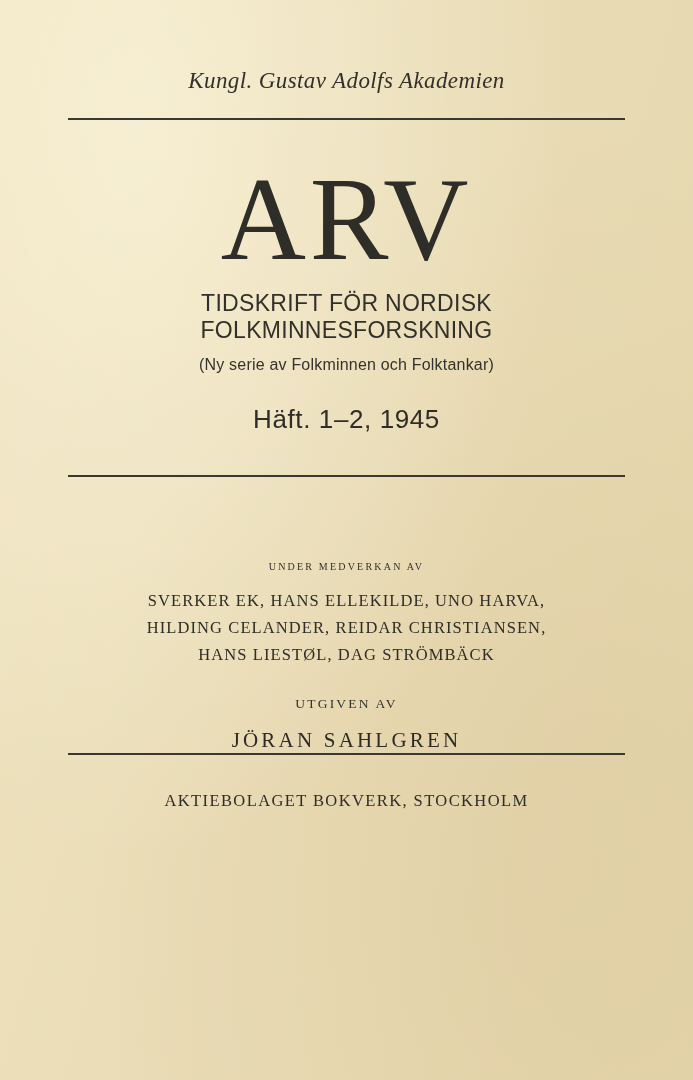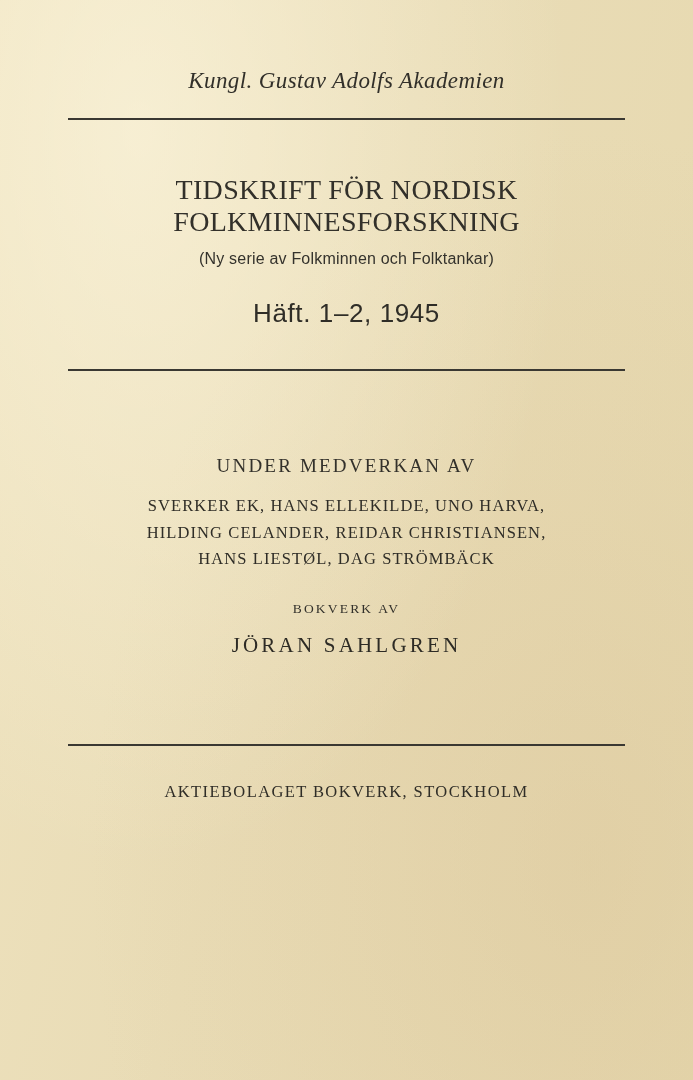--- a/index.html
+++ b/index.html
@@ -59,23 +59,23 @@
     line-height: 0.95;
     letter-spacing: 4px;
     color: #2f2d27;
     font-family: "Liberation Serif", serif;
     font-weight: normal;
     margin: 0;
     padding-top: 4px;
   }
   .subtitle {
     margin-top: 14px;
-    font-size: 28px;
+    font-size: 23px;
     letter-spacing: 0.3px;
-    font-family: Liberation Serif, serif;
+    font-family: Liberation Sans, sans-serif;
     font-weight: 300;
     color: #32302a;
   }
   .series-note {
     margin-top: 12px;
     font-size: 16px;
     font-family: "Liberation Sans", sans-serif;
     color: #34322c;
     letter-spacing: 0.2px;
   }
@@ -85,21 +85,21 @@
     font-family: "Liberation Sans", sans-serif;
     color: #2f2d27;
     letter-spacing: 0.6px;
   }
 
   .credits {
     text-align: center;
     margin-top: 84px;
   }
   .credits-label {
-    font-size: 19px;
+    font-size: 10px;
     letter-spacing: 2.2px;
     font-family: "Liberation Serif", serif;
     color: #33312b;
   }
   .editors {
     margin-top: 16px;
   }
   .editor-line {
     font-size: 16.5px;
     letter-spacing: 1.1px;
@@ -140,37 +140,38 @@
 
 <div class="paper-texture"></div>
 
 <div class="page">
 
   <div class="academy-line">Kungl. Gustav Adolfs Akademien</div>
 
   <div class="rule rule-top"></div>
 
   <div class="title-block">
+    <div class="arv-title">ARV</div>
     <div class="subtitle">TIDSKRIFT FÖR NORDISK FOLKMINNESFORSKNING</div>
     <div class="series-note">(Ny serie av Folkminnen och Folktankar)</div>
     <div class="issue">Häft. 1–2, 1945</div>
   </div>
 
   <div class="rule rule-mid"></div>
 
   <div class="credits">
     <div class="credits-label">UNDER MEDVERKAN AV</div>
 
     <div class="editors">
       <div class="editor-line">SVERKER EK, HANS ELLEKILDE, UNO HARVA,</div>
       <div class="editor-line">HILDING CELANDER, REIDAR CHRISTIANSEN,</div>
       <div class="editor-line">HANS LIESTØL, DAG STRÖMBÄCK</div>
     </div>
 
-    <div class="published-label">BOKVERK AV</div>
+    <div class="published-label">UTGIVEN AV</div>
     <div class="publisher-name">JÖRAN SAHLGREN</div>
   </div>
 
   <div class="spacer"></div>
 
   <div class="rule rule-imprint"></div>
 
   <div class="imprint">AKTIEBOLAGET BOKVERK, STOCKHOLM</div>
 
 </div>

